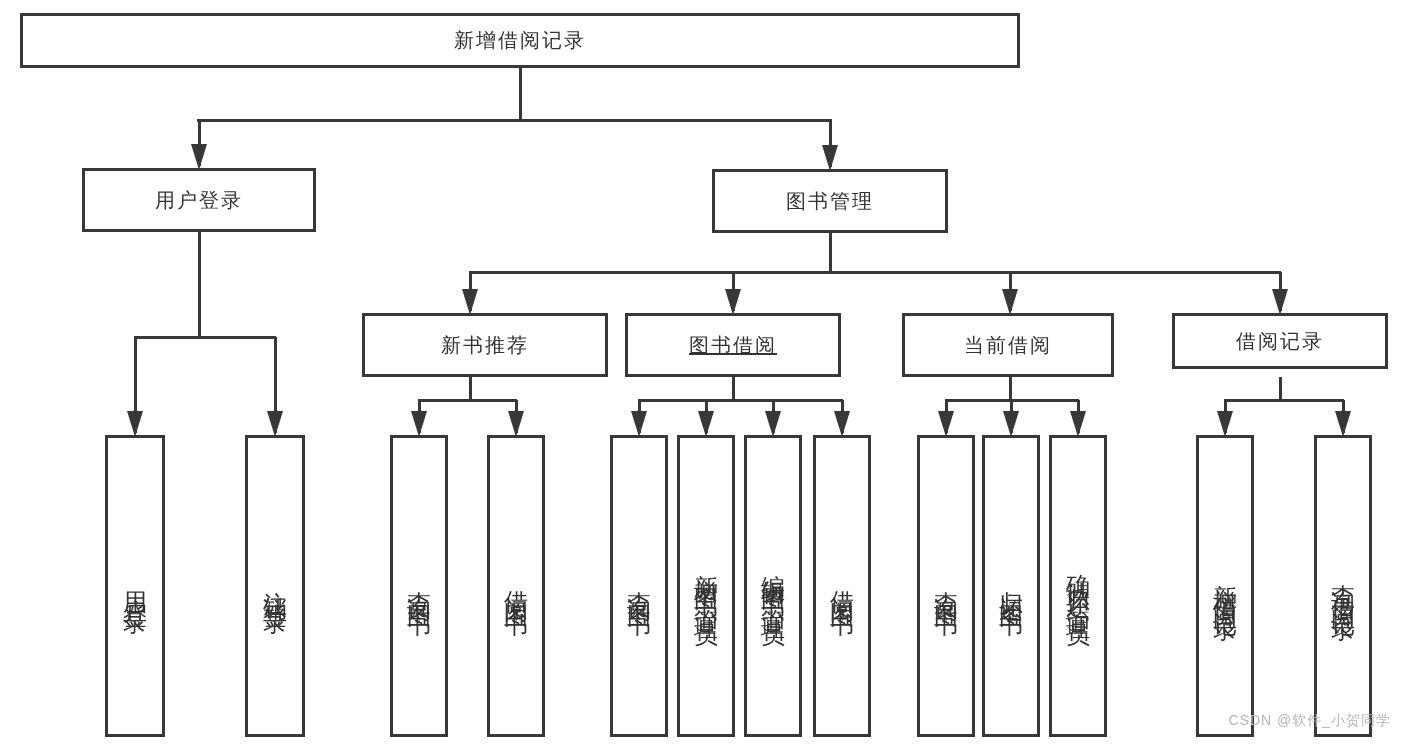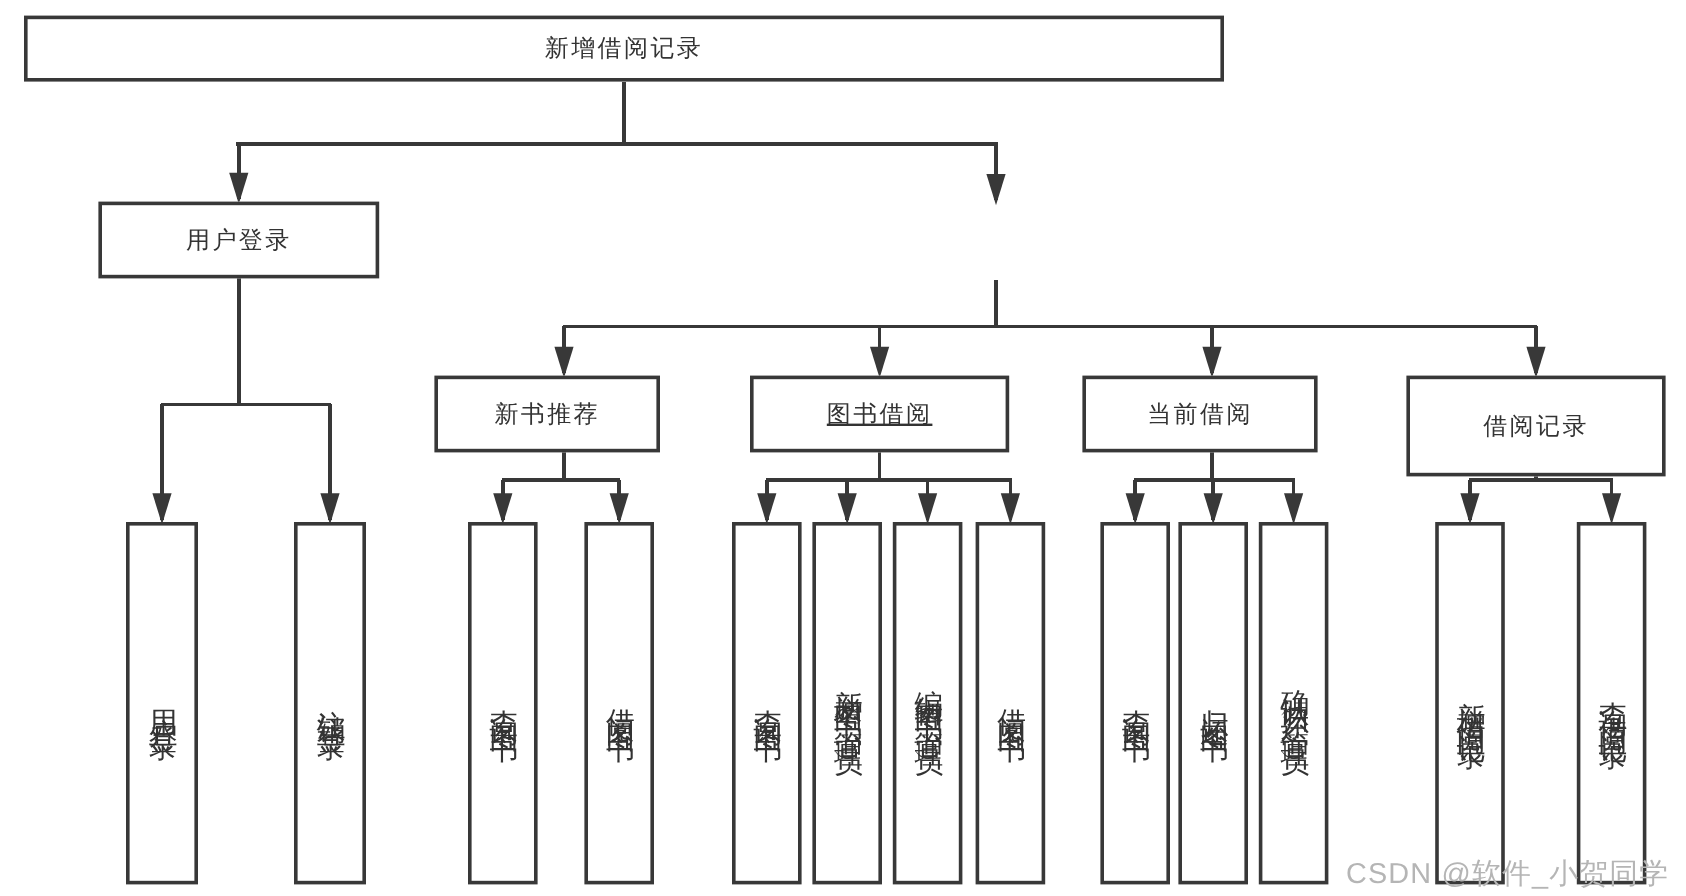--- a/index.html
+++ b/index.html
@@ -39,21 +39,21 @@
     writing-mode:vertical-rl;
     font-size:24px;
     letter-spacing:7px;
     color:var(--text);
     z-index:2;
   }
   .watermark{
     position:absolute;
     top:712px;
     right:14px;
-    font-size:24px;
+    font-size:14px;
     color:var(--watermark);
     letter-spacing:1px;
     z-index:5;
     white-space:nowrap;
   }
 </style>
 </head>
 <body>
 
 <div class="canvas">
@@ -113,25 +113,26 @@
       <polygon points="1003,411 1019,411 1011,437"></polygon>
       <polygon points="1070,411 1086,411 1078,437"></polygon>
       <polygon points="1217,411 1233,411 1225,437"></polygon>
       <polygon points="1335,411 1351,411 1343,437"></polygon>
     </g>
   </svg>
 
   <div class="node" style="left:20px;top:13px;width:1000px;height:55px;">新增借阅记录</div>
 
   <div class="node" style="left:82px;top:168px;width:234px;height:64px;">用户登录</div>
+  <div class="node" style="left:712px;top:169px;width:236px;height:64px;">图书管理</div>
 
-  <div class="node" style="left:362px;top:313px;width:188px;height:64px;">新书推荐</div>
+  <div class="node" style="left:362px;top:313px;width:246px;height:64px;">新书推荐</div>
   <div class="node" style="left:625px;top:313px;width:216px;height:64px;text-decoration:underline;">图书借阅</div>
-  <div class="node" style="left:902px;top:313px;width:196px;height:64px;text-align:right;">当前借阅</div>
-  <div class="node" style="left:1172px;top:313px;width:216px;height:84px;">借阅记录</div>
+  <div class="node" style="left:902px;top:313px;width:212px;height:64px;text-align:right;">当前借阅</div>
+  <div class="node" style="left:1172px;top:313px;width:216px;height:56px;">借阅记录</div>
 
   <div class="leaf" style="left:105px;top:435px;width:60px;height:302px;">用户登录</div>
   <div class="leaf" style="left:245px;top:435px;width:60px;height:302px;">注销登录</div>
 
   <div class="leaf" style="left:390px;top:435px;width:58px;height:302px;">查询图书</div>
   <div class="leaf" style="left:487px;top:435px;width:58px;height:302px;">借阅图书</div>
 
   <div class="leaf" style="left:610px;top:435px;width:58px;height:302px;">查询图书</div>
   <div class="leaf" style="left:677px;top:435px;width:58px;height:302px;">新增图书（管理员）</div>
   <div class="leaf" style="left:744px;top:435px;width:58px;height:302px;">编辑图书（管理员）</div>

